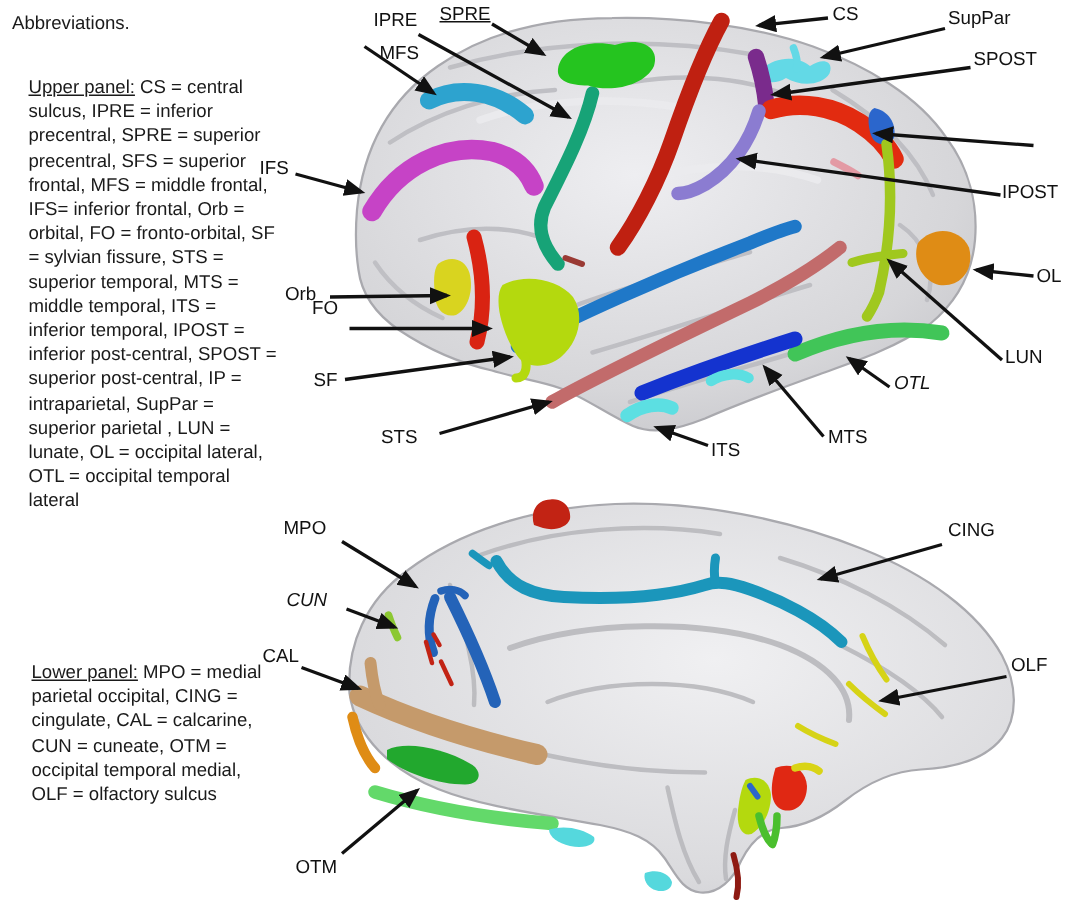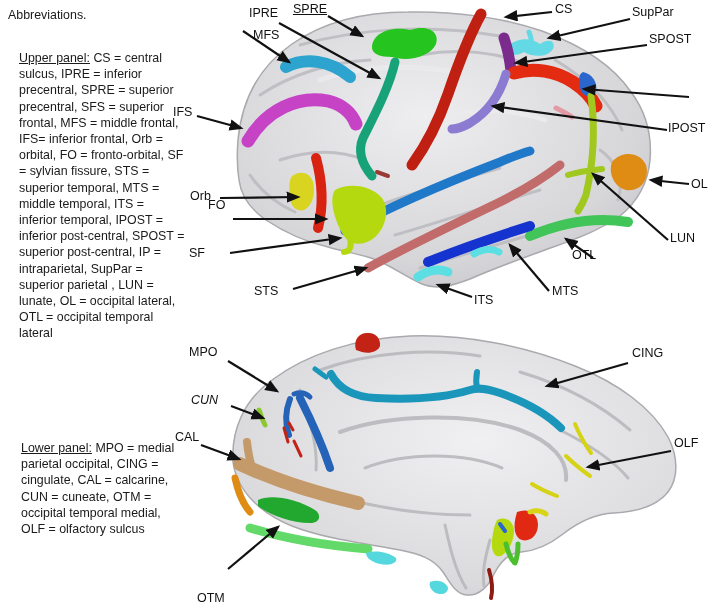--- a/index.html
+++ b/index.html
@@ -179,28 +179,28 @@
   <span class="lbl" style="left:249px;top:6px;">IPRE</span>
   <span class="lbl" style="left:293px;top:2px;text-decoration:underline;">SPRE</span>
   <span class="lbl" style="left:555px;top:2px;">CS</span>
   <span class="lbl" style="left:632px;top:5px;">SupPar</span>
   <span class="lbl" style="left:649px;top:32px;">SPOST</span>
   <span class="lbl" style="left:692px;top:89px;margin-left:28px;">IP</span>
   <span class="lbl" style="left:668px;top:121px;">IPOST</span>
   <span class="lbl" style="left:173px;top:105px;text-align:right;">IFS</span>
   <span class="lbl" style="left:190px;top:189px;">Orb</span>
   <span class="lbl" style="left:208px;top:198px;">FO</span>
-  <span class="lbl" style="left:189px;top:246px;">SF</span>
+  <span class="lbl" style="left:209px;top:246px;">SF</span>
   <span class="lbl" style="left:254px;top:284px;">STS</span>
   <span class="lbl" style="left:474px;top:293px;">ITS</span>
   <span class="lbl" style="left:552px;top:284px;">MTS</span>
-  <span class="lbl" style="left:572px;top:248px;">OTL</span>
+  <span class="lbl" style="left:596px;top:248px;font-style:italic;">OTL</span>
   <span class="lbl" style="left:670px;top:231px;text-align:right;">LUN</span>
   <span class="lbl" style="left:691px;top:177px;">OL</span>
 
   <span class="lbl" style="left:189px;top:345px;">MPO</span>
   <span class="lbl" style="left:191px;top:393px;font-style:italic;">CUN</span>
   <span class="lbl" style="left:175px;top:430px;">CAL</span>
   <span class="lbl" style="left:632px;top:346px;">CING</span>
   <span class="lbl" style="left:674px;top:436px;">OLF</span>
-  <span class="lbl" style="left:197px;top:571px;margin-top:20px;">OTM</span>
+  <span class="lbl" style="left:197px;top:571px;">OTM</span>
 
 </div>
 
 </body></html>

